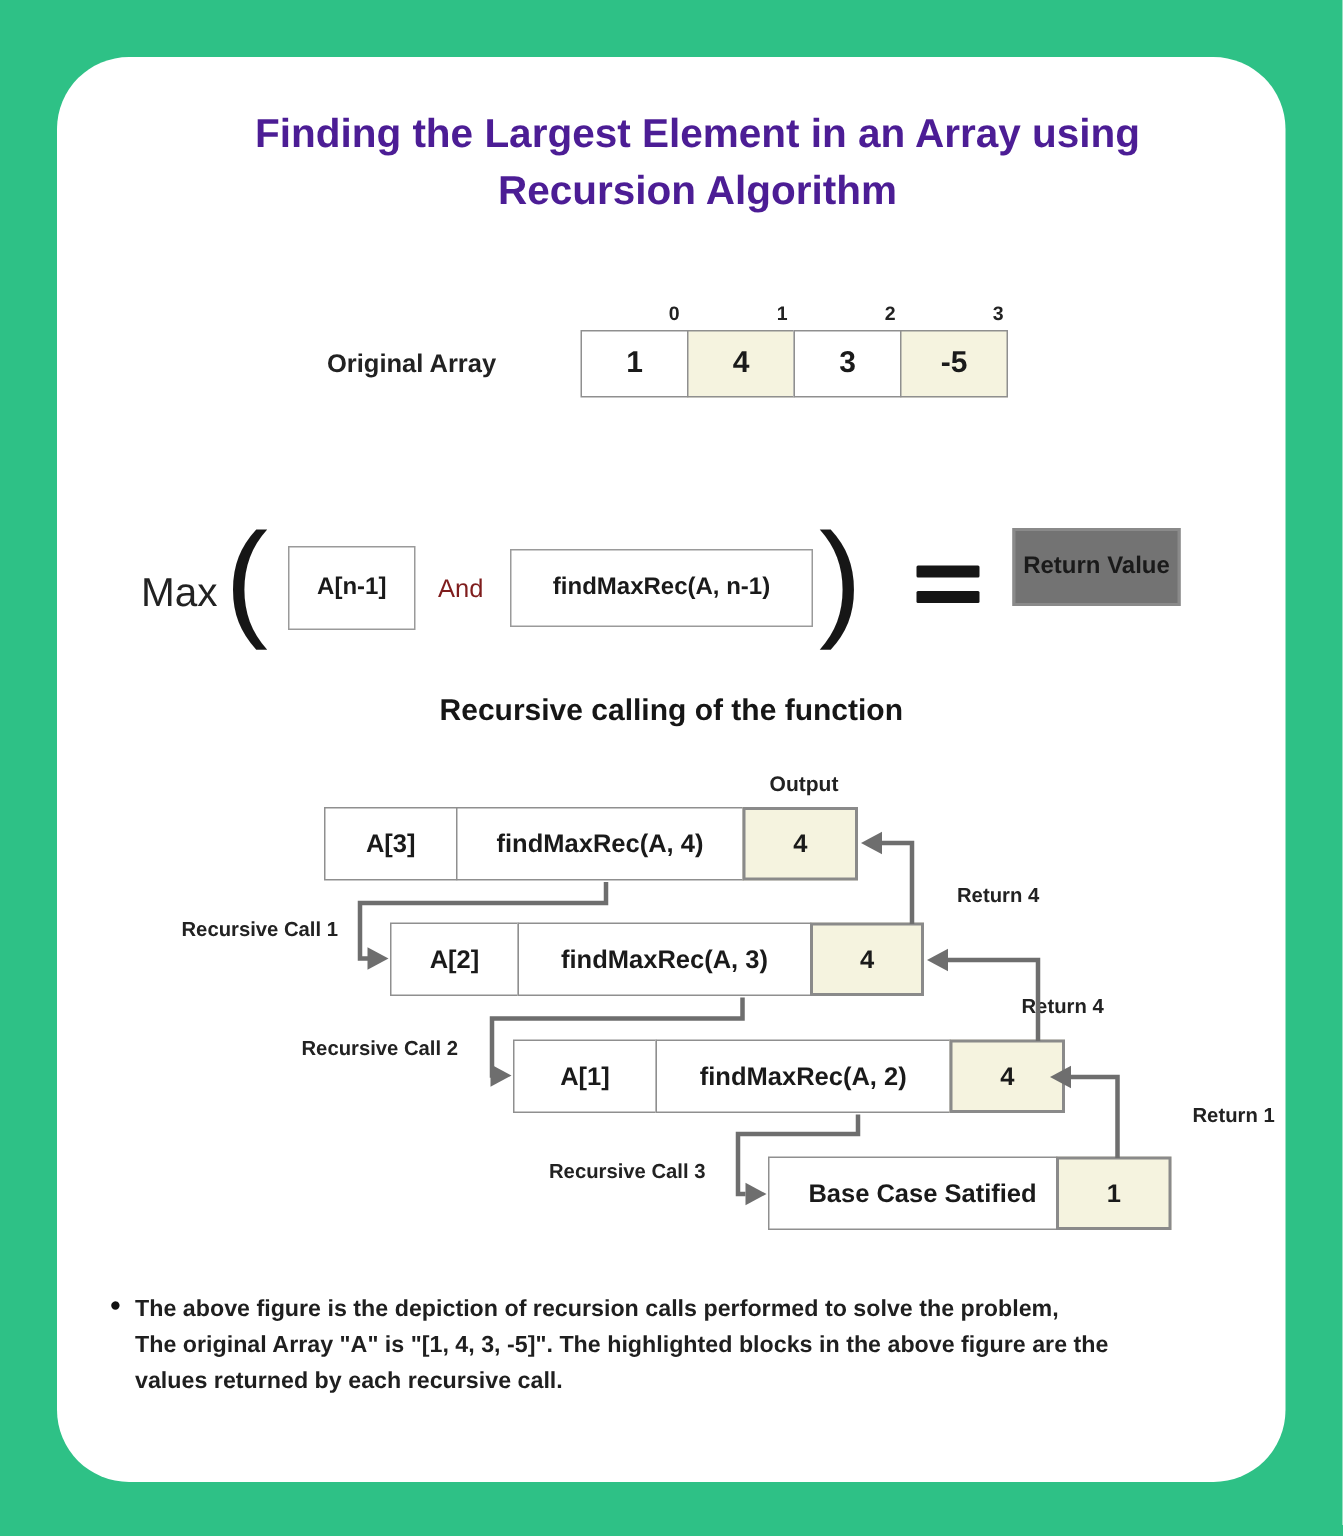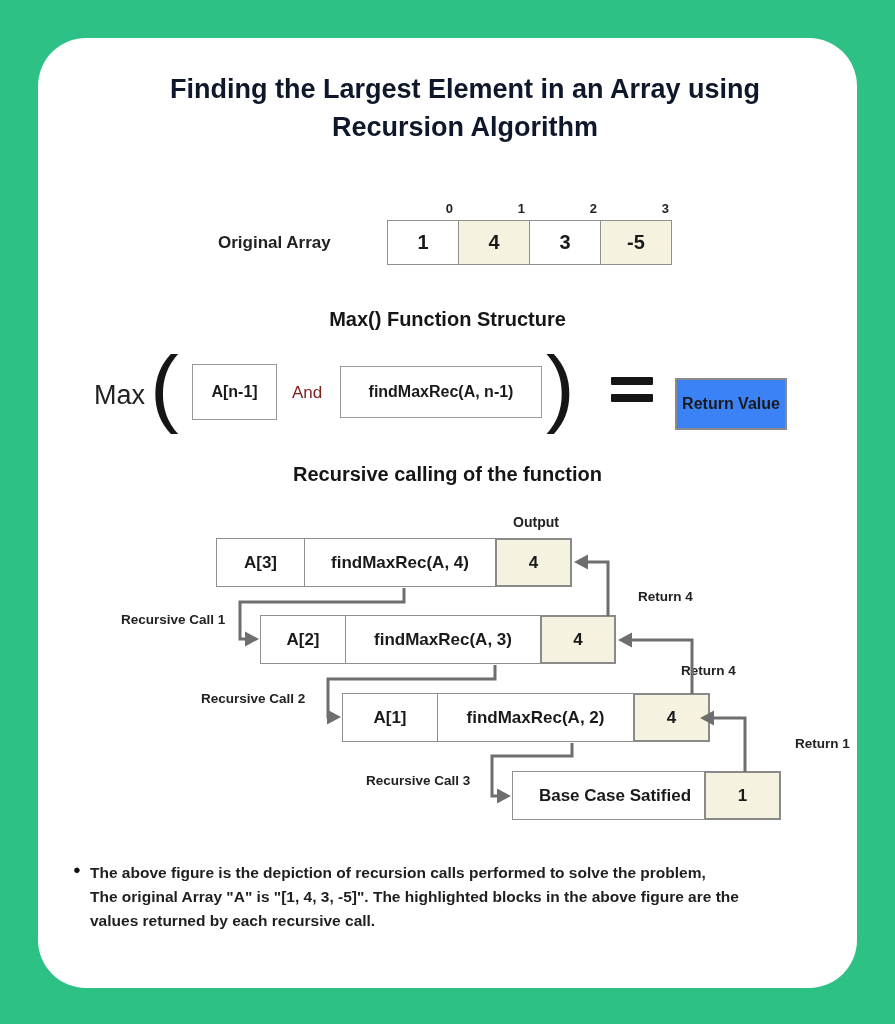--- a/index.html
+++ b/index.html
@@ -13,21 +13,21 @@
   }
   .card{
     position:absolute;left:38px;top:38px;
     width:819px;height:950px;
     background:#ffffff;border-radius:48px;
   }
   .abs{position:absolute;}
   .title{
     left:38px;top:70px;width:854px;
     text-align:center;font-size:27px;font-weight:800;
-    line-height:38px;color:#0f172a;
+    line-height:38px;color:#4c1d95;
   }
   .section-heading{
     left:38px;width:819px;text-align:center;
     font-size:20px;font-weight:700;color:#161616;
   }
   
   .array-label{left:218px;top:233px;font-size:17px;font-weight:700;color:#222;}
   .index-row{left:387px;top:201px;display:flex;}
   .index-cell{width:72px;text-align:right;padding-right:6px;box-sizing:border-box;
     font-size:13px;font-weight:700;color:#222;}
@@ -44,22 +44,22 @@
   .max-word{left:94px;top:380px;font-size:27px;font-weight:400;color:#222;}
   .paren{top:340px;font-size:86px;line-height:92px;font-weight:400;color:#161616;}
   .op-box{
     box-sizing:border-box;border:1px solid #9a9a9a;background:#fff;
     display:flex;align-items:center;justify-content:center;
     font-size:16px;font-weight:700;color:#1a1a1a;
   }
   .and-word{left:292px;top:383px;font-size:17px;font-weight:400;color:#7f1d1d;}
   .eq-bar{width:42px;height:8px;background:#151515;border-radius:1px;}
   .result-box{
-    left:675px;top:378px;width:112px;height:52px;
-    box-sizing:border-box;border:2px solid #8a8a8a;background:#3b82f6;
+    left:675px;top:352px;width:112px;height:52px;
+    box-sizing:border-box;border:2px solid #8a8a8a;background:#737373;
     display:flex;align-items:center;justify-content:center;
     font-size:16px;font-weight:700;
   }
   
   .d-row{display:flex;height:49px;}
   .d-cell{
     box-sizing:border-box;height:49px;border:1px solid #8f8f8f;margin-left:-1px;
     background:#fff;display:flex;align-items:center;justify-content:center;
     font-size:17px;font-weight:700;color:#1a1a1a;
   }
@@ -90,21 +90,20 @@
     <span class="index-cell">2</span>
     <span class="index-cell">3</span>
   </div>
   <div class="abs array-row">
     <div class="array-cell">1</div>
     <div class="array-cell hl">4</div>
     <div class="array-cell">3</div>
     <div class="array-cell hl">-5</div>
   </div>
 
-  <div class="abs section-heading" style="top:308px;">Max() Function Structure</div>
   <div class="abs max-word">Max</div>
   <div class="abs paren" style="left:150px;">(</div>
   <div class="abs op-box" style="left:192px;top:364px;width:85px;height:56px;">A[n-1]</div>
   <div class="abs and-word">And</div>
   <div class="abs op-box" style="left:340px;top:366px;width:202px;height:52px;">findMaxRec(A, n-1)</div>
   <div class="abs paren" style="left:546px;">)</div>
   <div class="abs eq-bar" style="left:611px;top:377px;"></div>
   <div class="abs eq-bar" style="left:611px;top:394px;"></div>
   <div class="abs result-box">Return Value</div>
 

